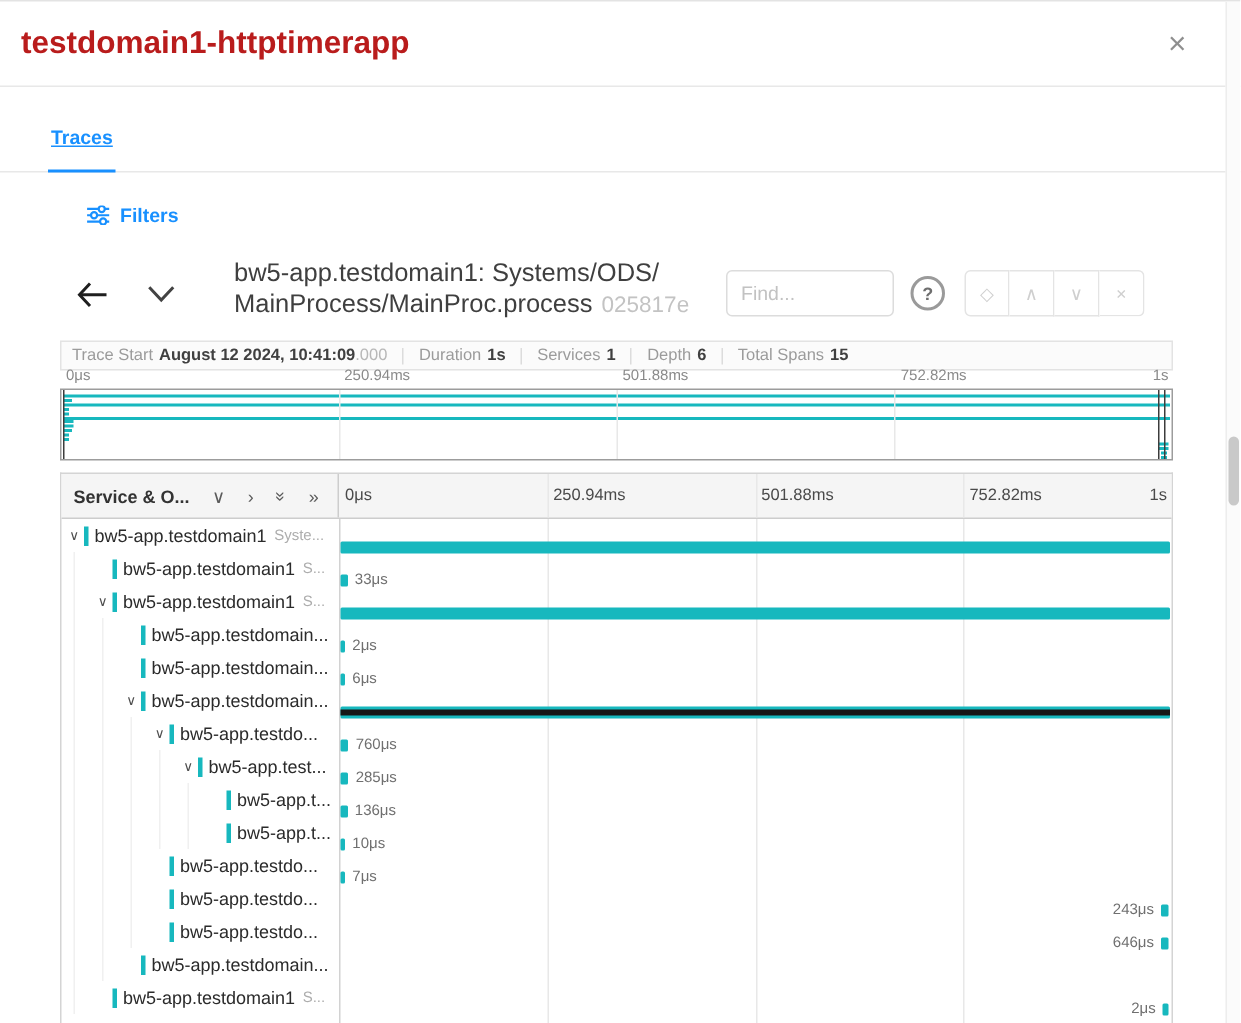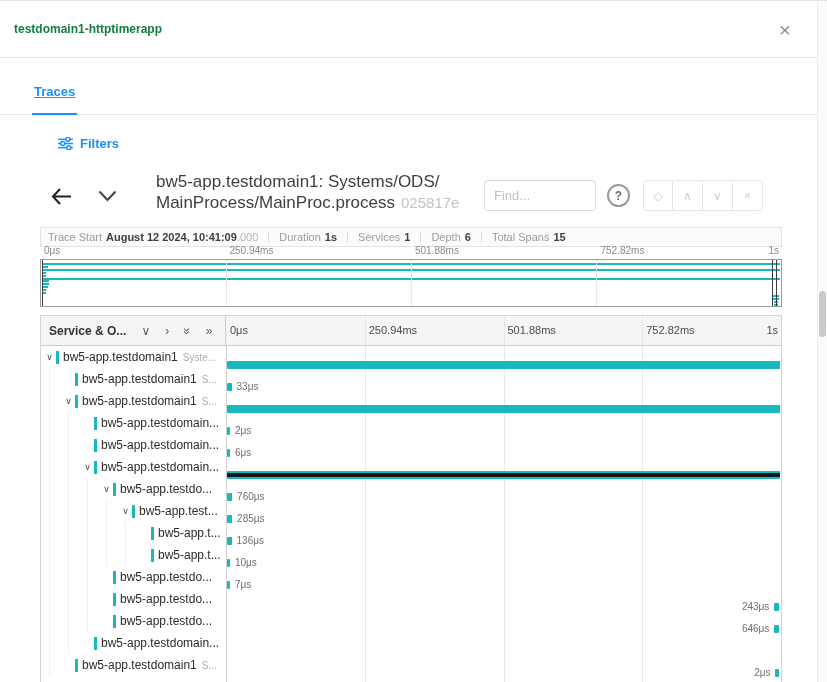--- a/index.html
+++ b/index.html
@@ -3,21 +3,21 @@
 <meta charset="utf-8">
 <style>
   :root{ --teal:#17b8be; --blue:#1890ff; }
   *{box-sizing:border-box; margin:0; padding:0;}
   html,body{background:#fff;}
   body{font-family:"Liberation Sans", sans-serif; color:#333;}
   .app{position:relative; width:827px; height:682px; background:#fff; overflow:hidden; border-top:1px solid #e3e3e3;}
 
   
   .modal-header{position:absolute; top:0; left:0; right:0; height:57px; border-bottom:1px solid #e8e8e8; display:flex; align-items:center; padding:0 22px 0 14px;}
-  .modal-title{font-size:12px; font-weight:700; color:#15803d;}
+  .modal-title{font-size:21px; font-weight:700; color:#b91c1c;}
   .close-btn{margin-left:auto; margin-right:14px; background:none; border:none; cursor:pointer; font-size:21px; line-height:1; color:#8f8f8f;}
 
   
   .tabs{position:absolute; top:57px; left:0; right:0; height:57px; border-bottom:1px solid #e8e8e8; padding-left:32px; display:flex; align-items:flex-end;}
   .tab{color:var(--blue); font-size:13px; font-weight:700; padding:0 2px 14px 2px; border-bottom:2px solid var(--blue); margin-bottom:-1px; cursor:pointer;text-decoration:underline;}
 
   
   .filters-row{position:absolute; top:114px; left:0; right:0; height:50px;}
   .filters-btn{margin:21px 0 0 58px; display:inline-flex; align-items:center; gap:7px; background:none; border:none; cursor:pointer; color:var(--blue); font-size:13px; font-weight:700; font-family:inherit;}
 

